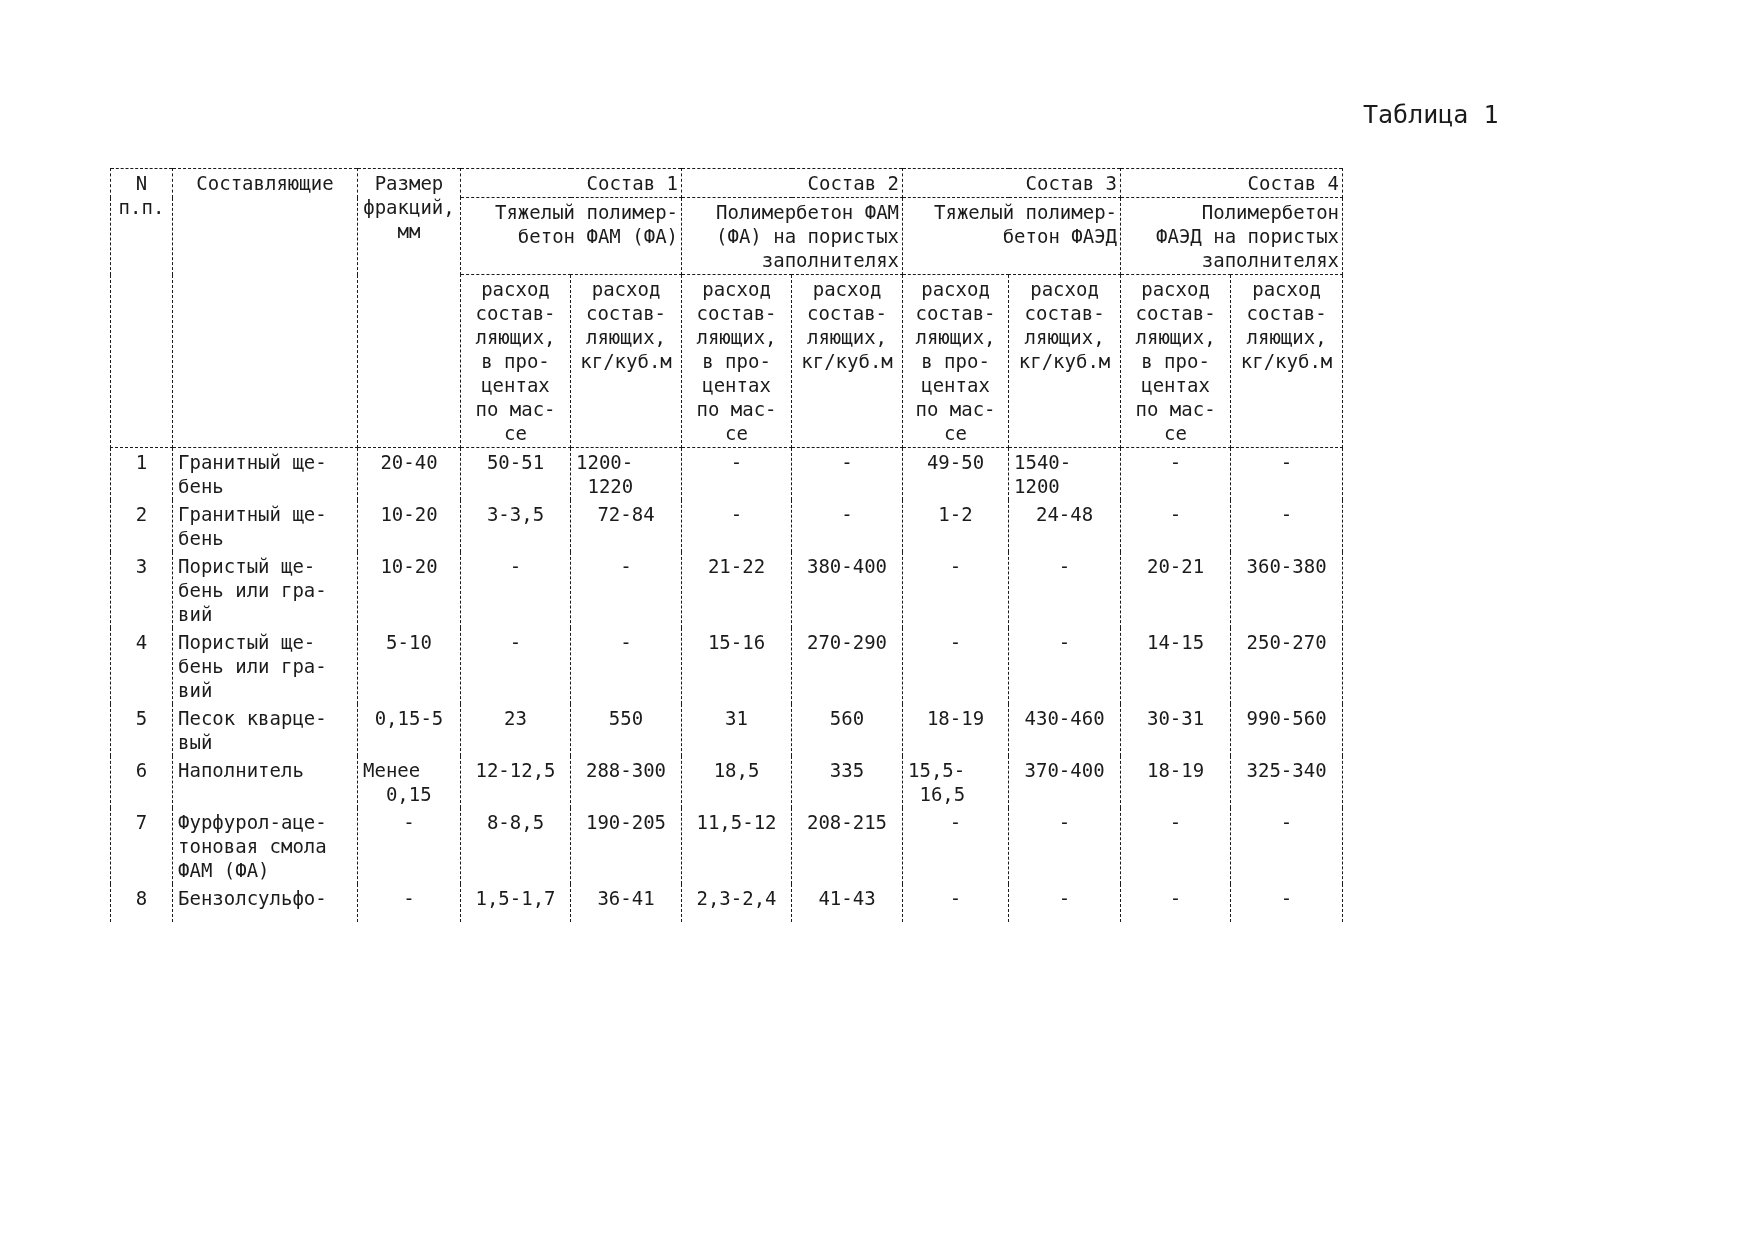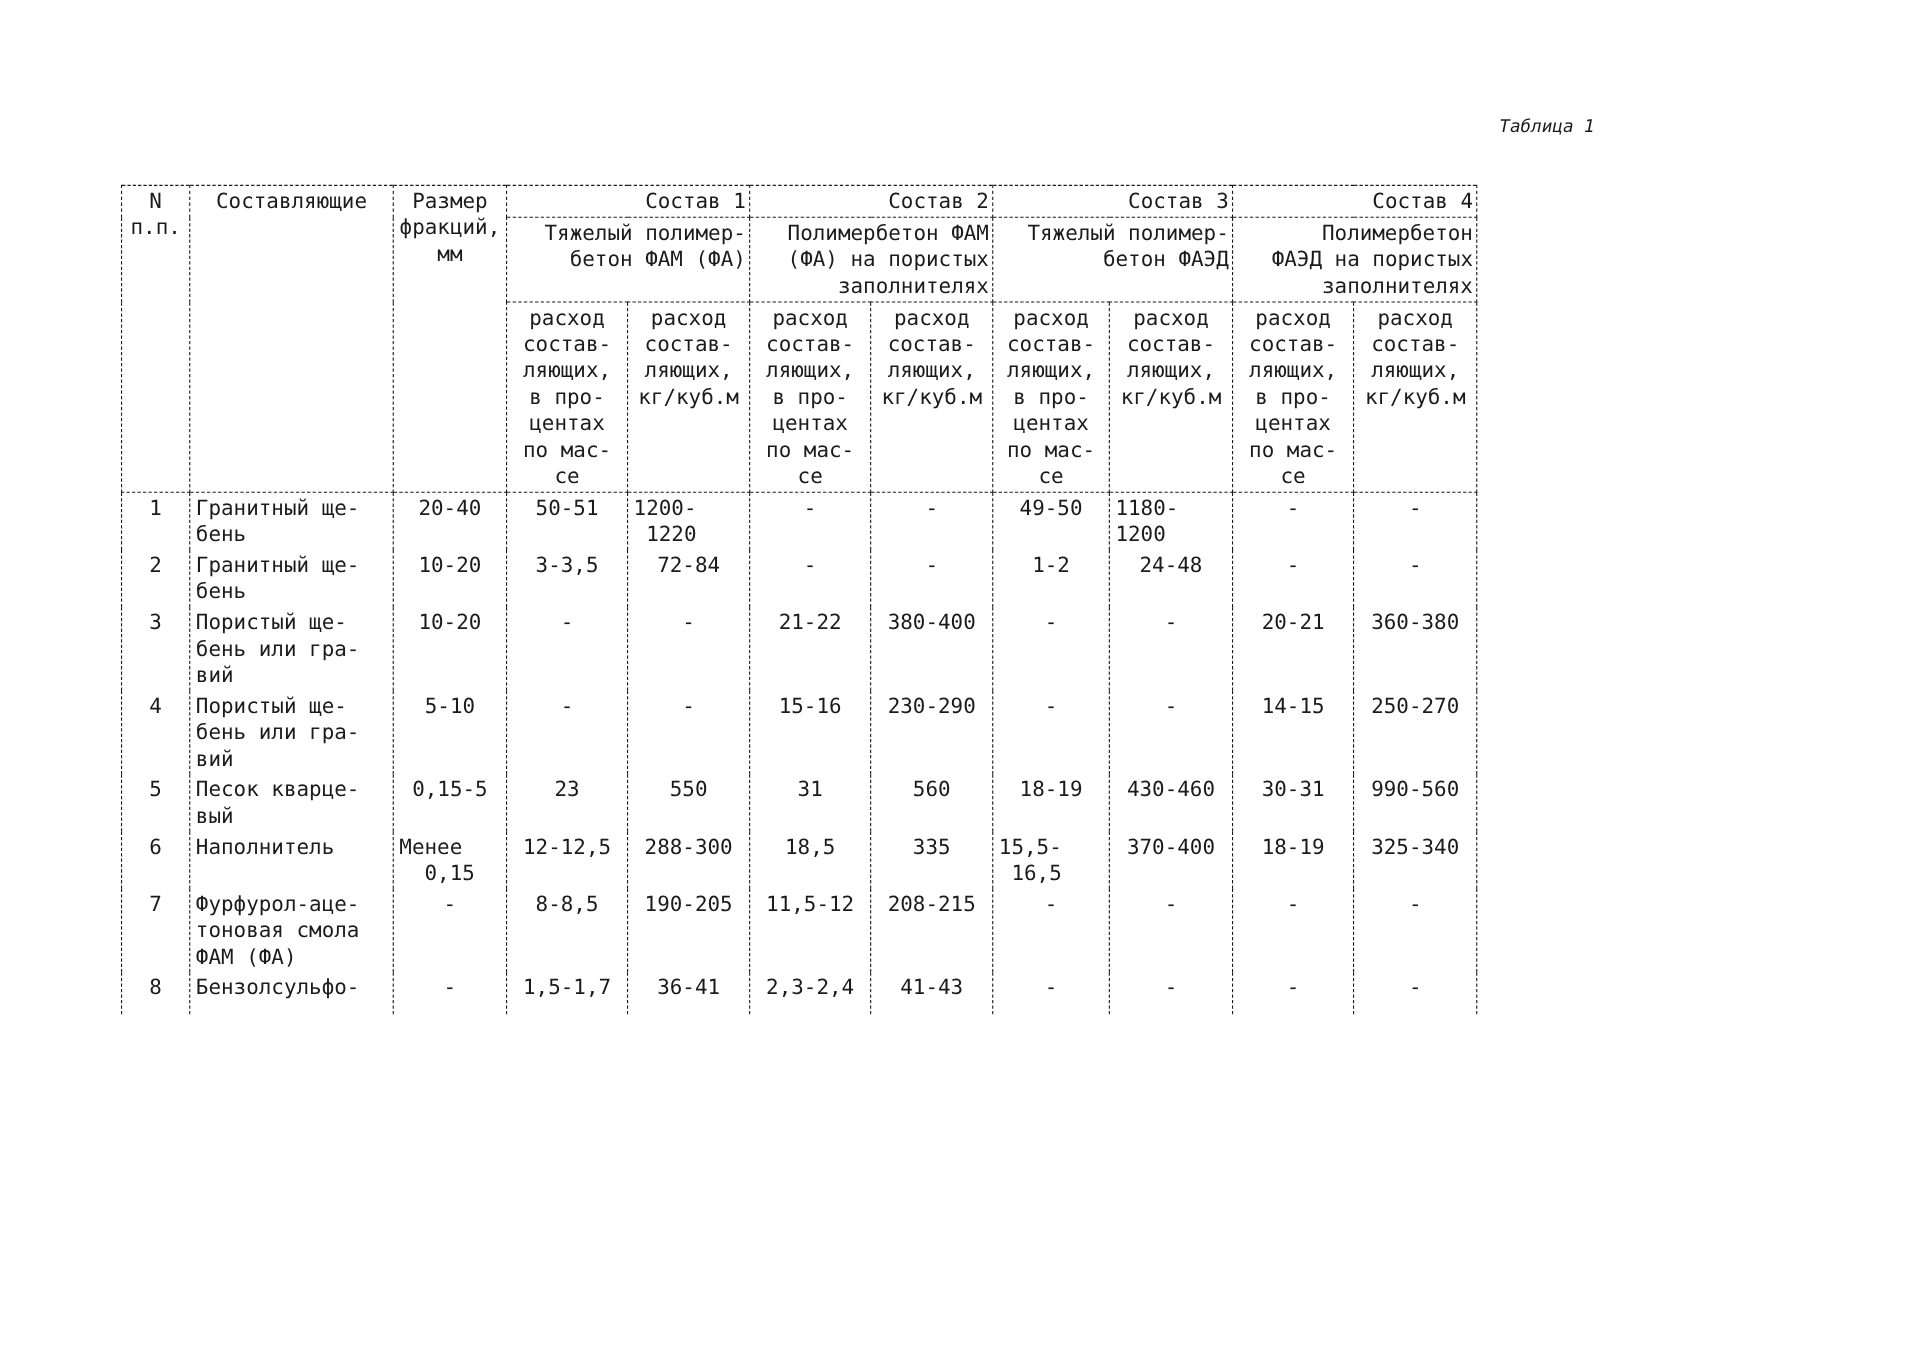--- a/index.html
+++ b/index.html
@@ -12,24 +12,23 @@
     width: 1755px;
     height: 1240px;
     overflow: hidden;
     font-family: "DejaVu Sans Mono", monospace;
     color: #1b1b1b;
   }
   .caption {
     position: absolute;
     left: 1363px;
     top: 103px;
-    font-size: 16px;
+    font-size: 25px;
     line-height: 24px;
     white-space: pre;
-    font-style: italic;
   }
   table.doc-table {
     position: absolute;
     left: 110px;
     top: 168px;
     width: 1232px;
     border-collapse: collapse;
     table-layout: fixed;
     font-size: 19px;
     line-height: 24px;
@@ -170,21 +169,21 @@
         <td class="num">1</td>
         <td class="name">Гранитный ще-
 бень</td>
         <td class="single">20-40</td>
         <td class="single">50-51</td>
         <td class="multi">1200-
  1220</td>
         <td class="single">-</td>
         <td class="single">-</td>
         <td class="single">49-50</td>
-        <td class="multi">1180-
+        <td class="multi">1540-
 1200</td>
         <td class="single">-</td>
         <td class="single">-</td>
       </tr>
       <tr>
         <td class="num">2</td>
         <td class="name">Гранитный ще-
 бень</td>
         <td class="single">10-20</td>
         <td class="single">3-3,5</td>
@@ -213,21 +212,21 @@
       </tr>
       <tr>
         <td class="num">4</td>
         <td class="name">Пористый ще-
 бень или гра-
 вий</td>
         <td class="single">5-10</td>
         <td class="single">-</td>
         <td class="single">-</td>
         <td class="single">15-16</td>
-        <td class="single">230-290</td>
+        <td class="single">270-290</td>
         <td class="single">-</td>
         <td class="single">-</td>
         <td class="single">14-15</td>
         <td class="single">250-270</td>
       </tr>
       <tr>
         <td class="num">5</td>
         <td class="name">Песок кварце-
 вый</td>
         <td class="single">0,15-5</td>

